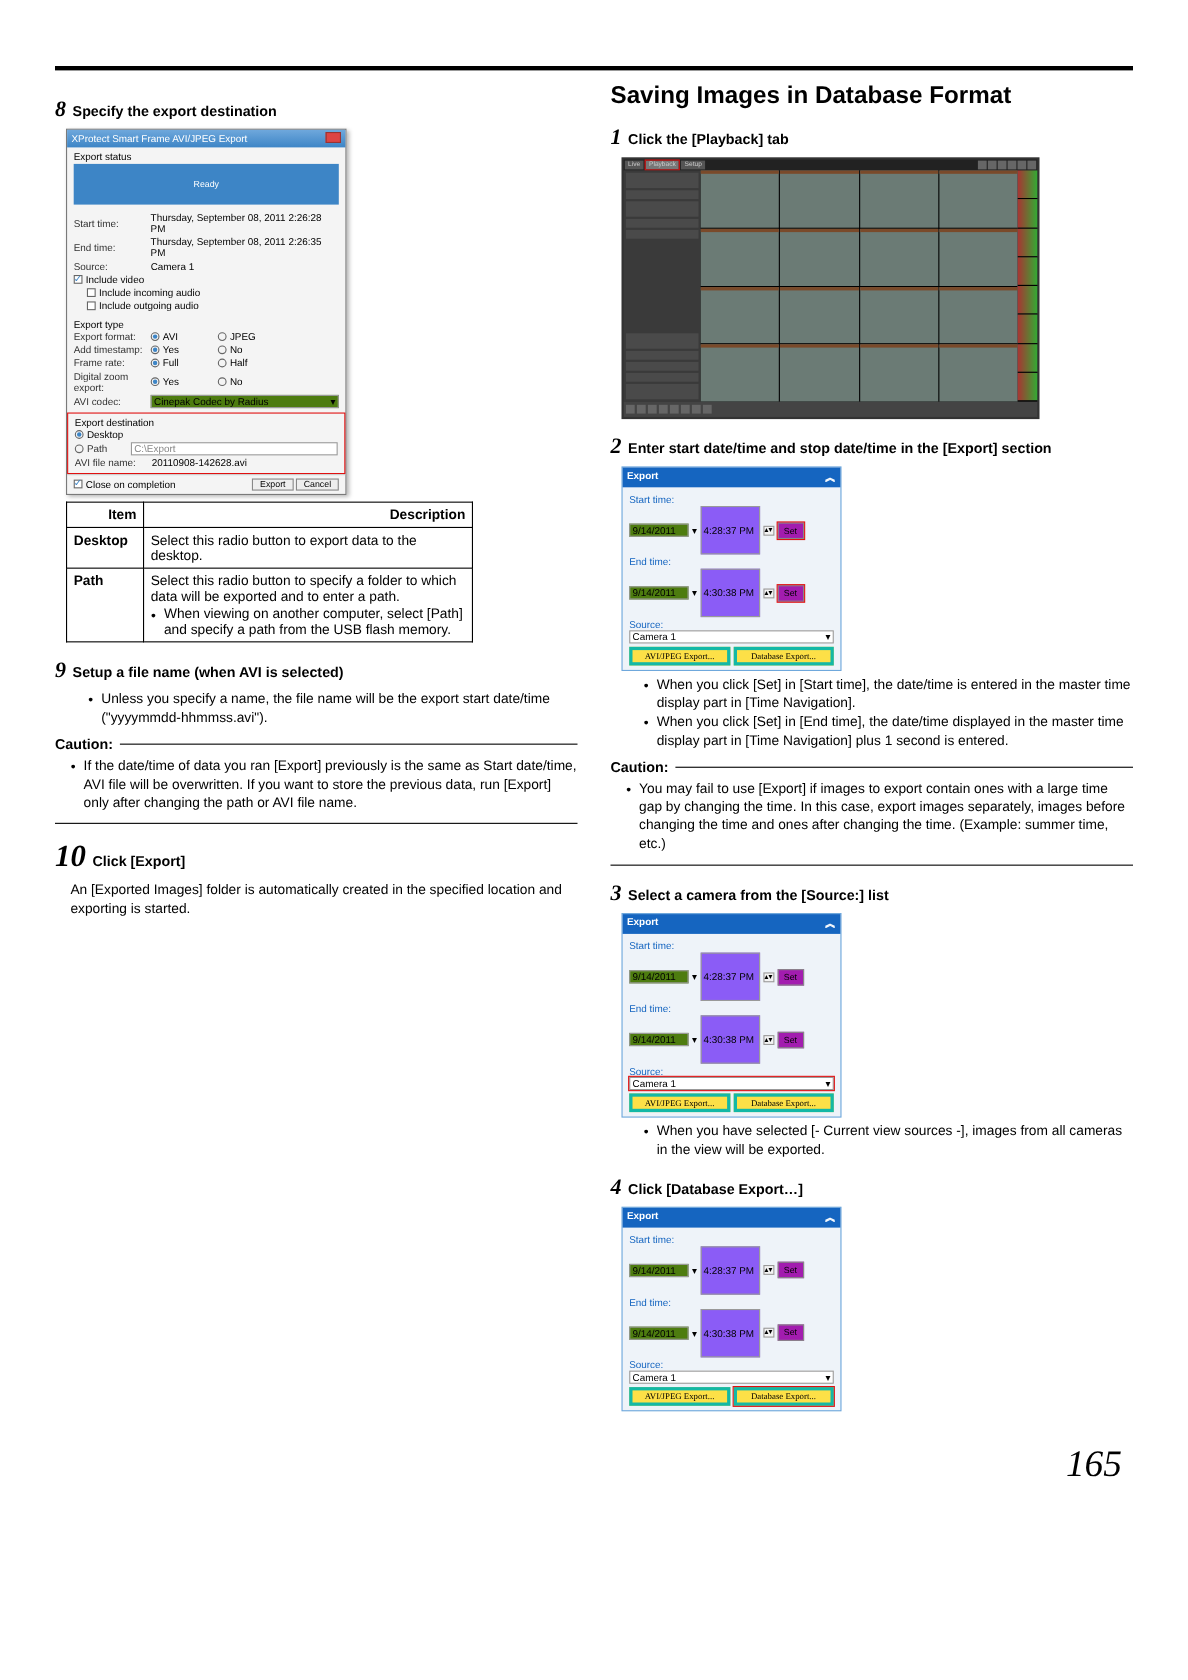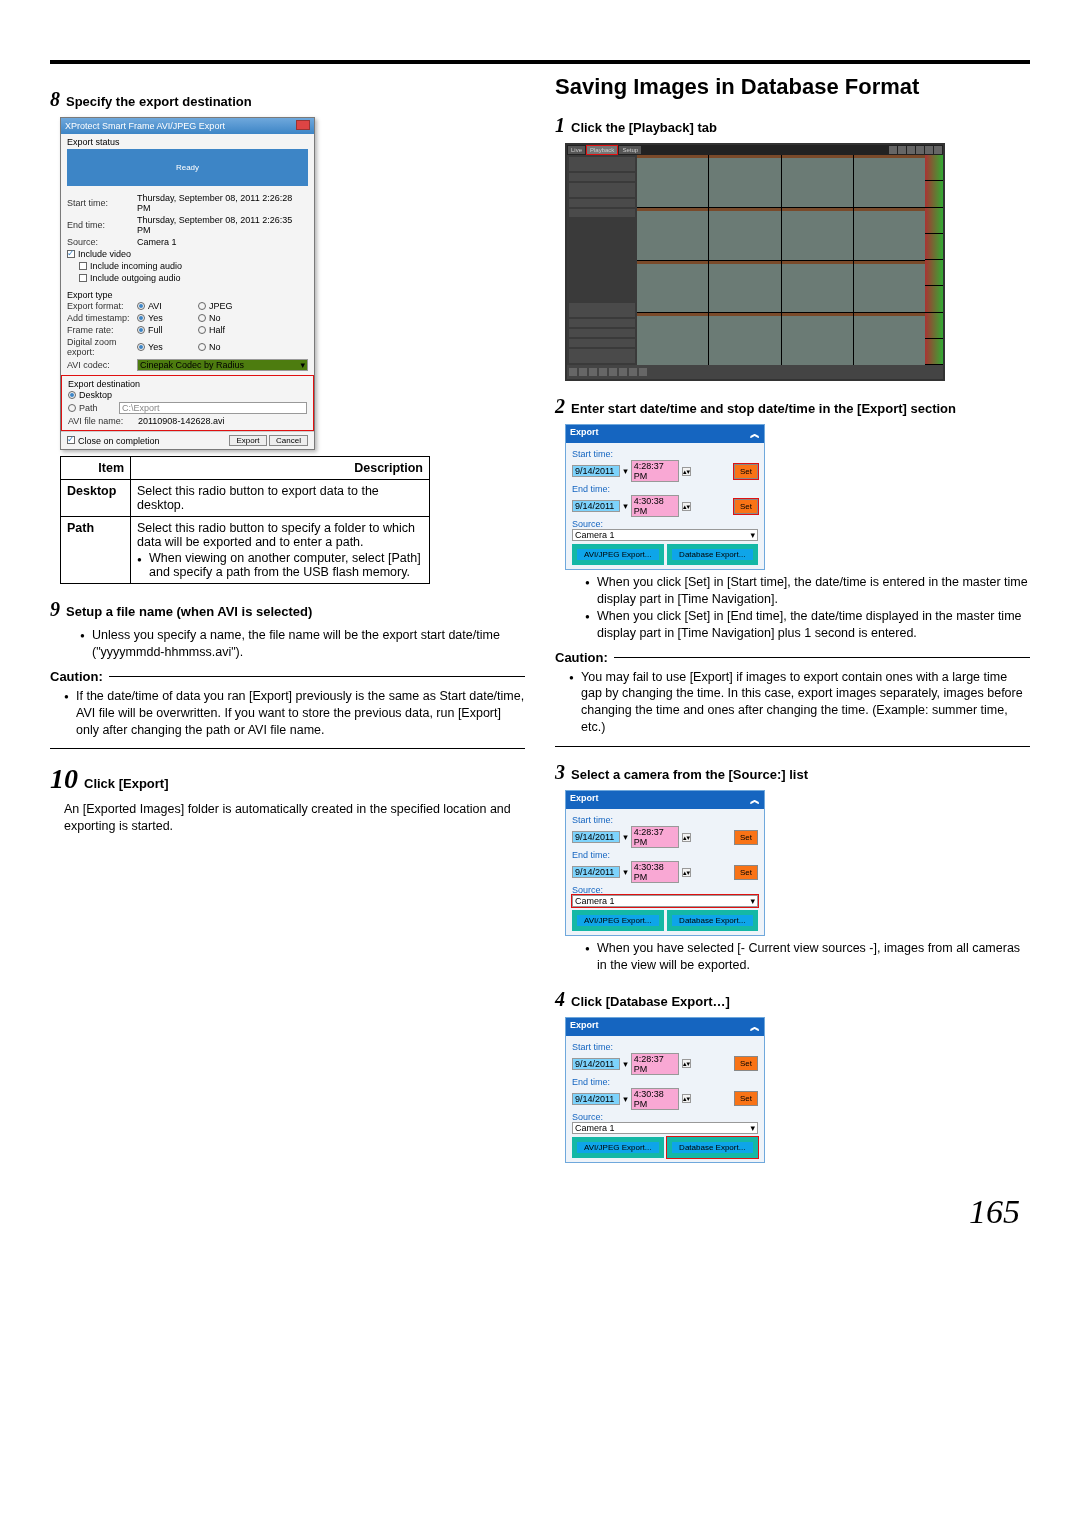--- a/index.html
+++ b/index.html
@@ -51,26 +51,26 @@
   .dialog .input { border:1px solid #999; background:#fff; padding:0 2px; flex:1; color:#888;}
   .dialog .footer {display:flex; justify-content:space-between; align-items:center; padding:3px 6px; border-top:1px solid #ccc;}
 
   
   .export-panel { width: 200px; margin-left: 10px; border:1px solid #6fa8dc; font-size:9px; background:#eef3f9; margin-top:4px;}
   .export-panel .hdr { background:#1565c0; color:#fff; padding:2px 4px; display:flex; justify-content:space-between; font-weight:bold;}
   .export-panel .hdr .chev{ font-size:10px;}
   .export-panel .body { padding:4px 6px;}
   .export-panel .fl { color:#1565c0; font-size:9px; margin-top:2px;}
   .export-panel .row2 { display:flex; align-items:center; gap:3px; margin:1px 0;}
-  .export-panel .dateinp { border:1px solid #999; background:#7dd3fc; padding:0 2px; width:54px;}
-  .export-panel .timeinp { border:1px solid #999; background:#f9a8d4; padding:0 2px; width:54px;}
+  .export-panel .dateinp { border:1px solid #999; background:#4d7c0f; padding:0 2px; width:54px;}
+  .export-panel .timeinp { border:1px solid #999; background:#8b5cf6; padding:16px 2px; width:54px;}
   .export-panel .spin { border:1px solid #999; background:#f3f3f3; width:10px; text-align:center; font-size:7px; line-height:7px;}
-  .export-panel .setbtn { border:1px solid #888; background:#f97316; padding:2px 5px; font-size:8px;margin-left:40px;}
+  .export-panel .setbtn { border:1px solid #888; background:#a21caf; padding:2px 5px; font-size:8px;}
   .export-panel .srcsel { border:1px solid #999; background:#fff; padding:0 2px; display:flex; justify-content:space-between;}
-  .export-panel .bigbtn { border:5px solid #14b8a6; background:#0ea5e9; padding:1px 4px; font-size:8px; text-align:center;}
+  .export-panel .bigbtn { border:3px solid #14b8a6; background:#fde047; padding:1px 4px; font-size:8px; text-align:center;font-family:Liberation Serif, serif;}
   .export-panel .btnrow { display:flex; gap:3px; margin-top:3px;}
   .export-panel .btnrow .bigbtn{ flex:1;}
   .export-panel .hl2 { outline:1.5px solid #e01010; }
 
   
   .playback { width: 380px; margin-left:10px; background:#333; padding:2px; font-size:6px; color:#ccc;}
   .playback .topbar{ background:#222; display:flex; align-items:center; padding:1px; gap:2px;}
   .playback .tab{ background:#555; padding:1px 3px; font-size:6px;}
   .playback .tab.hl3{ outline:1.5px solid #e01010; background:#777;}
   .playback .topright{ margin-left:auto; display:flex; gap:1px;}

